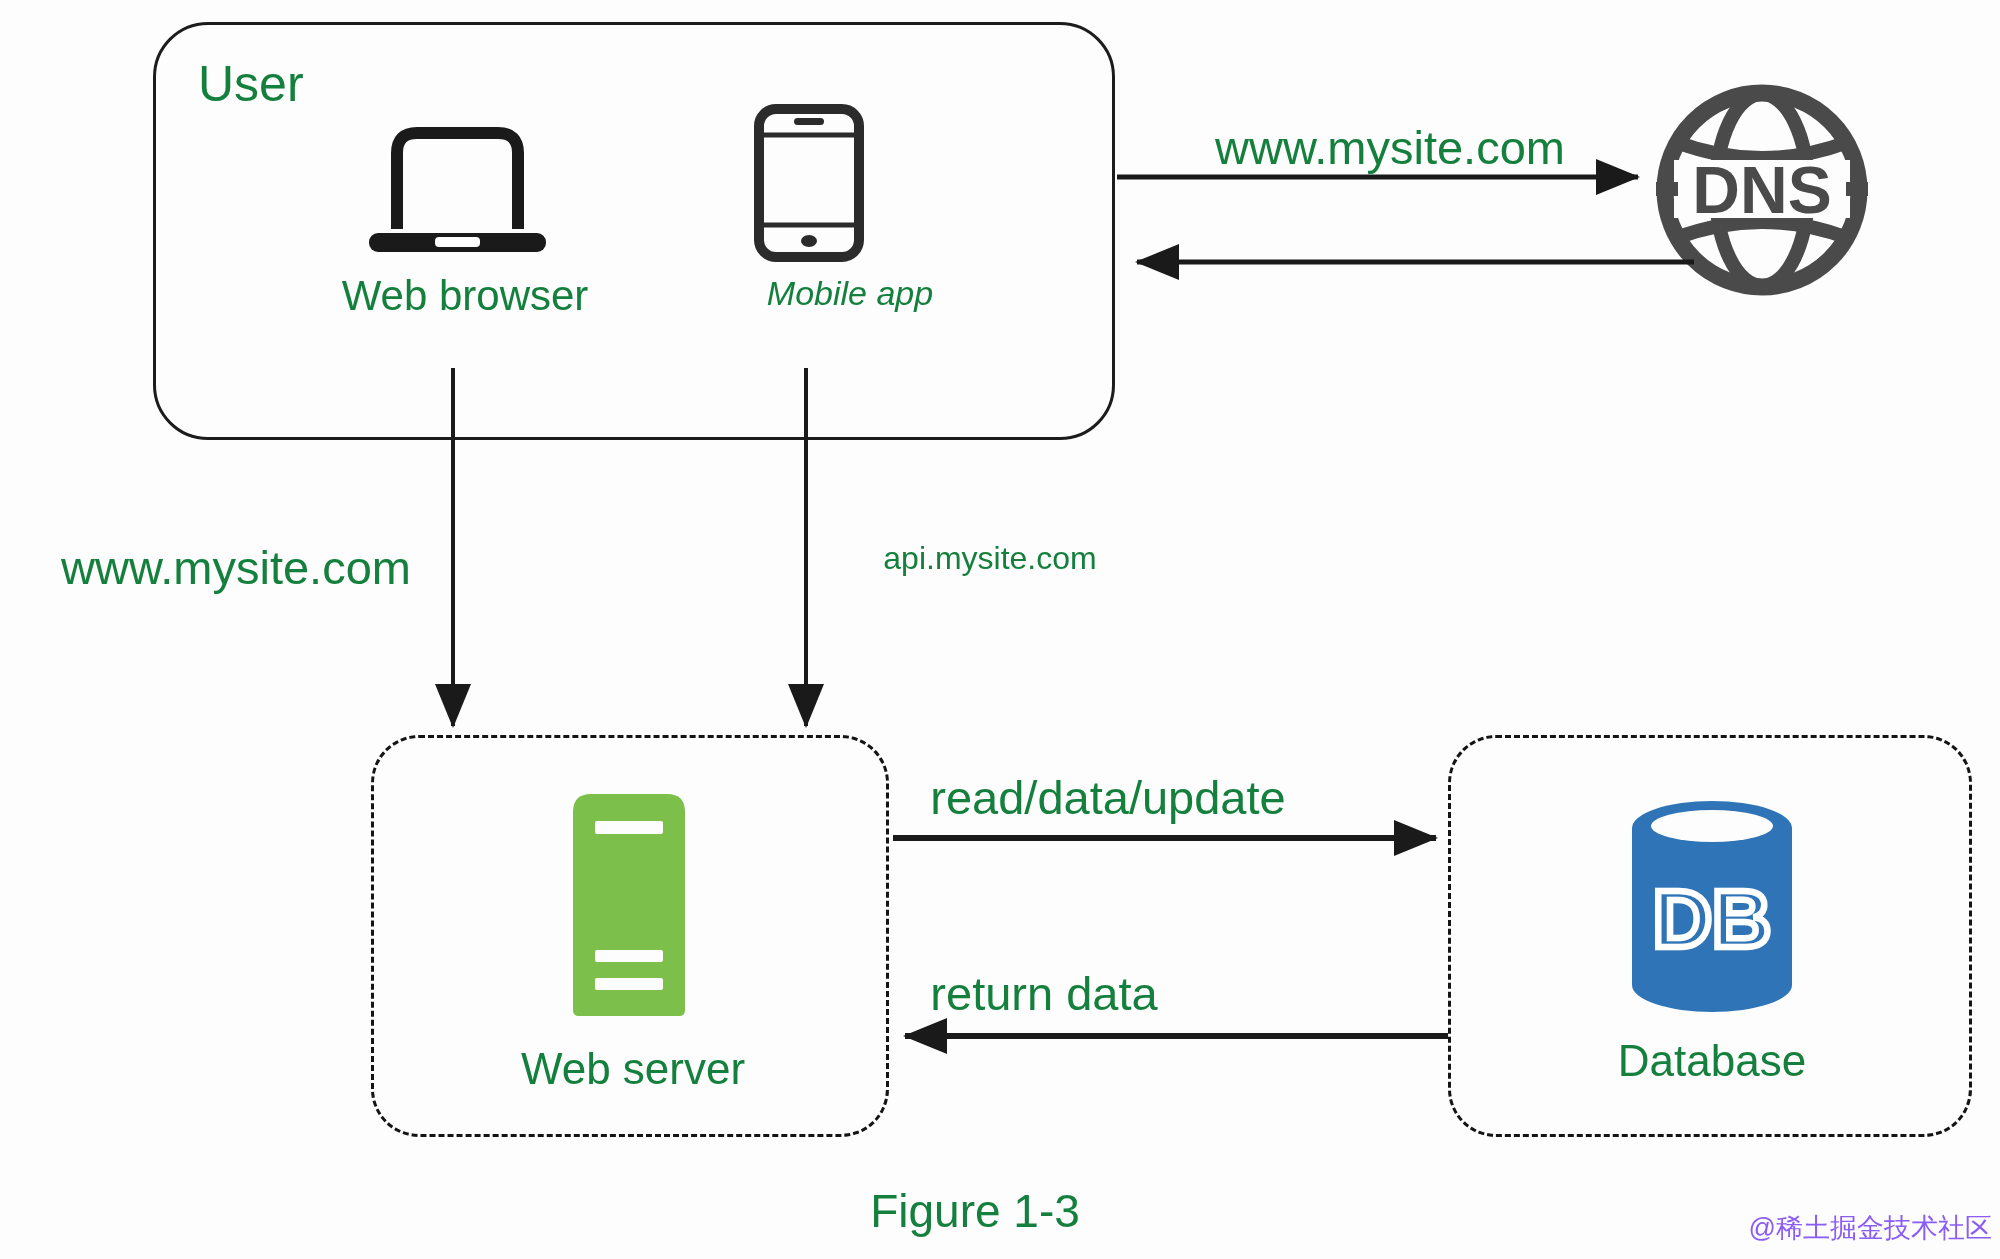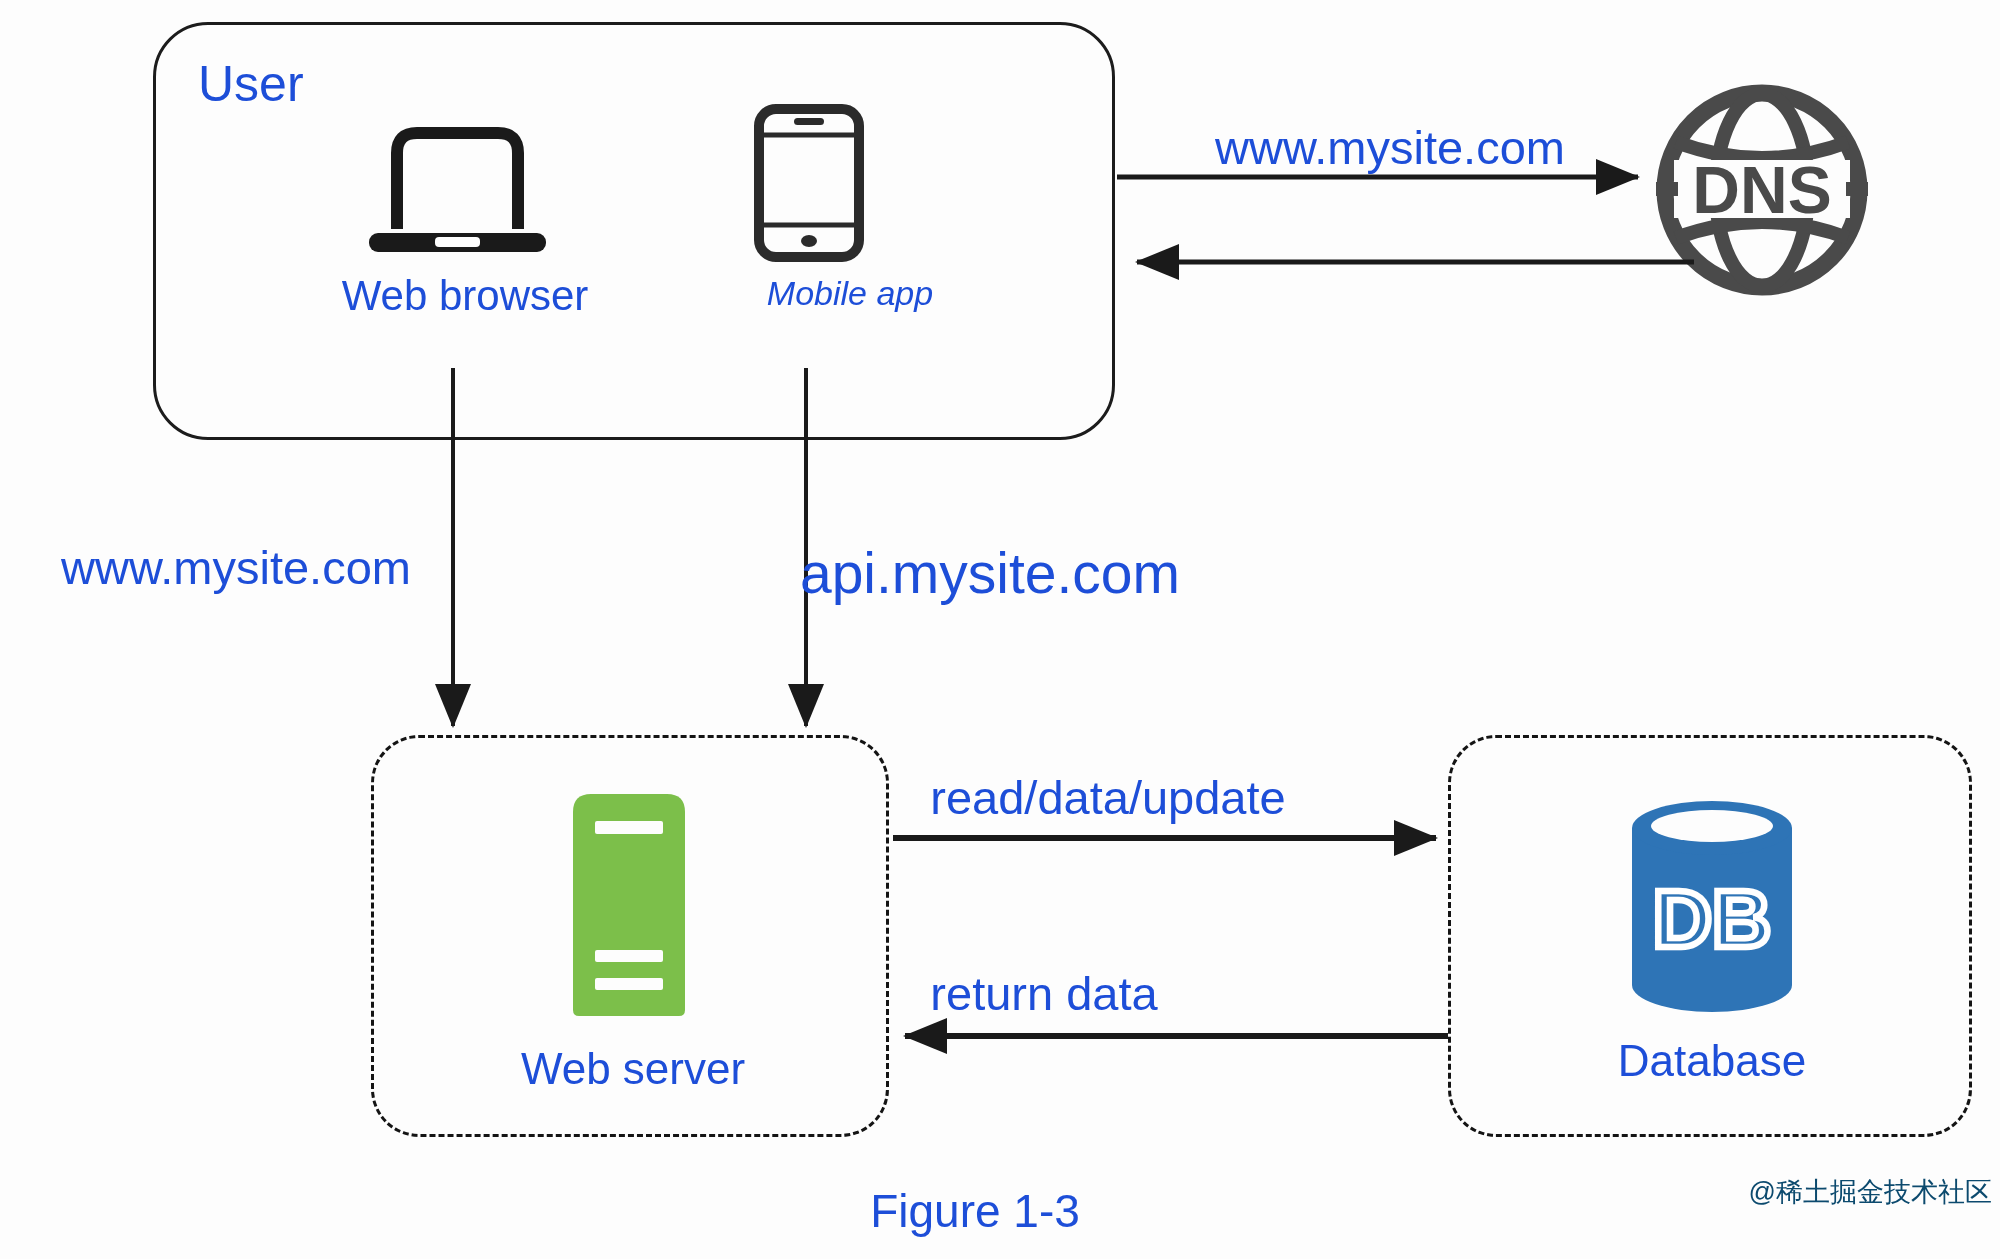--- a/index.html
+++ b/index.html
@@ -8,21 +8,21 @@
     width:2000px;height:1259px;
     background:#fdfdfd;
     font-family:"Liberation Sans", sans-serif;
     color:#1a1a1a;
     overflow:hidden;
   }
   .abs{position:absolute;}
   .lbl{
     position:absolute;
     text-align:center;
-    color:#1d4ed8;
+    color:#15803d;
     white-space:nowrap;
   }
   #user-box{
     left:153px;top:22px;width:956px;height:412px;
     border:3px solid #1c1c1c;border-radius:55px;
     background:transparent;
   }
   #user-title{left:198px;top:55px;font-size:50px;text-align:left;}
   #web-browser-label{left:300px;top:272px;width:330px;font-size:42px;}
   #mobile-app-label{left:685px;top:274px;width:330px;font-size:34px;font-style:italic;}
@@ -32,27 +32,27 @@
     border-radius:48px;
     background:transparent;
   }
   #web-server-box{left:371px;top:735px;width:512px;height:396px;}
   #database-box{left:1448px;top:735px;width:518px;height:396px;}
   #web-server-label{left:453px;top:1044px;width:360px;font-size:44px;}
   #database-label{left:1532px;top:1036px;width:360px;font-size:44px;}
   #dns-request-label{left:1190px;top:120px;width:400px;font-size:47px;}
   #dns-response-label{left:1140px;top:286px;width:370px;font-size:47px;}
   #browser-request-label{left:36px;top:540px;width:400px;font-size:47px;}
-  #mobile-request-label{left:798px;top:540px;width:384px;font-size:57px;}
+  #mobile-request-label{left:798px;top:540px;width:384px;font-size:32px;}
   #db-request-label{left:908px;top:770px;width:400px;font-size:47px;}
   #db-response-label{left:894px;top:966px;width:300px;font-size:47px;}
   #figure-caption{left:775px;top:1184px;width:400px;font-size:46px;}
   #watermark{
-    right:8px;top:1174px;width:400px;
-    font-size:27px;text-align:right;color:#0c4a6e;
+    right:8px;top:1210px;width:400px;
+    font-size:27px;text-align:right;color:#8b5cf6;
   }
   svg{display:block;}
 </style>
 </head>
 <body>
 
 <div id="canvas">
 
   <div id="user-box" class="abs"></div>
   <div id="user-title" class="lbl">User</div>

